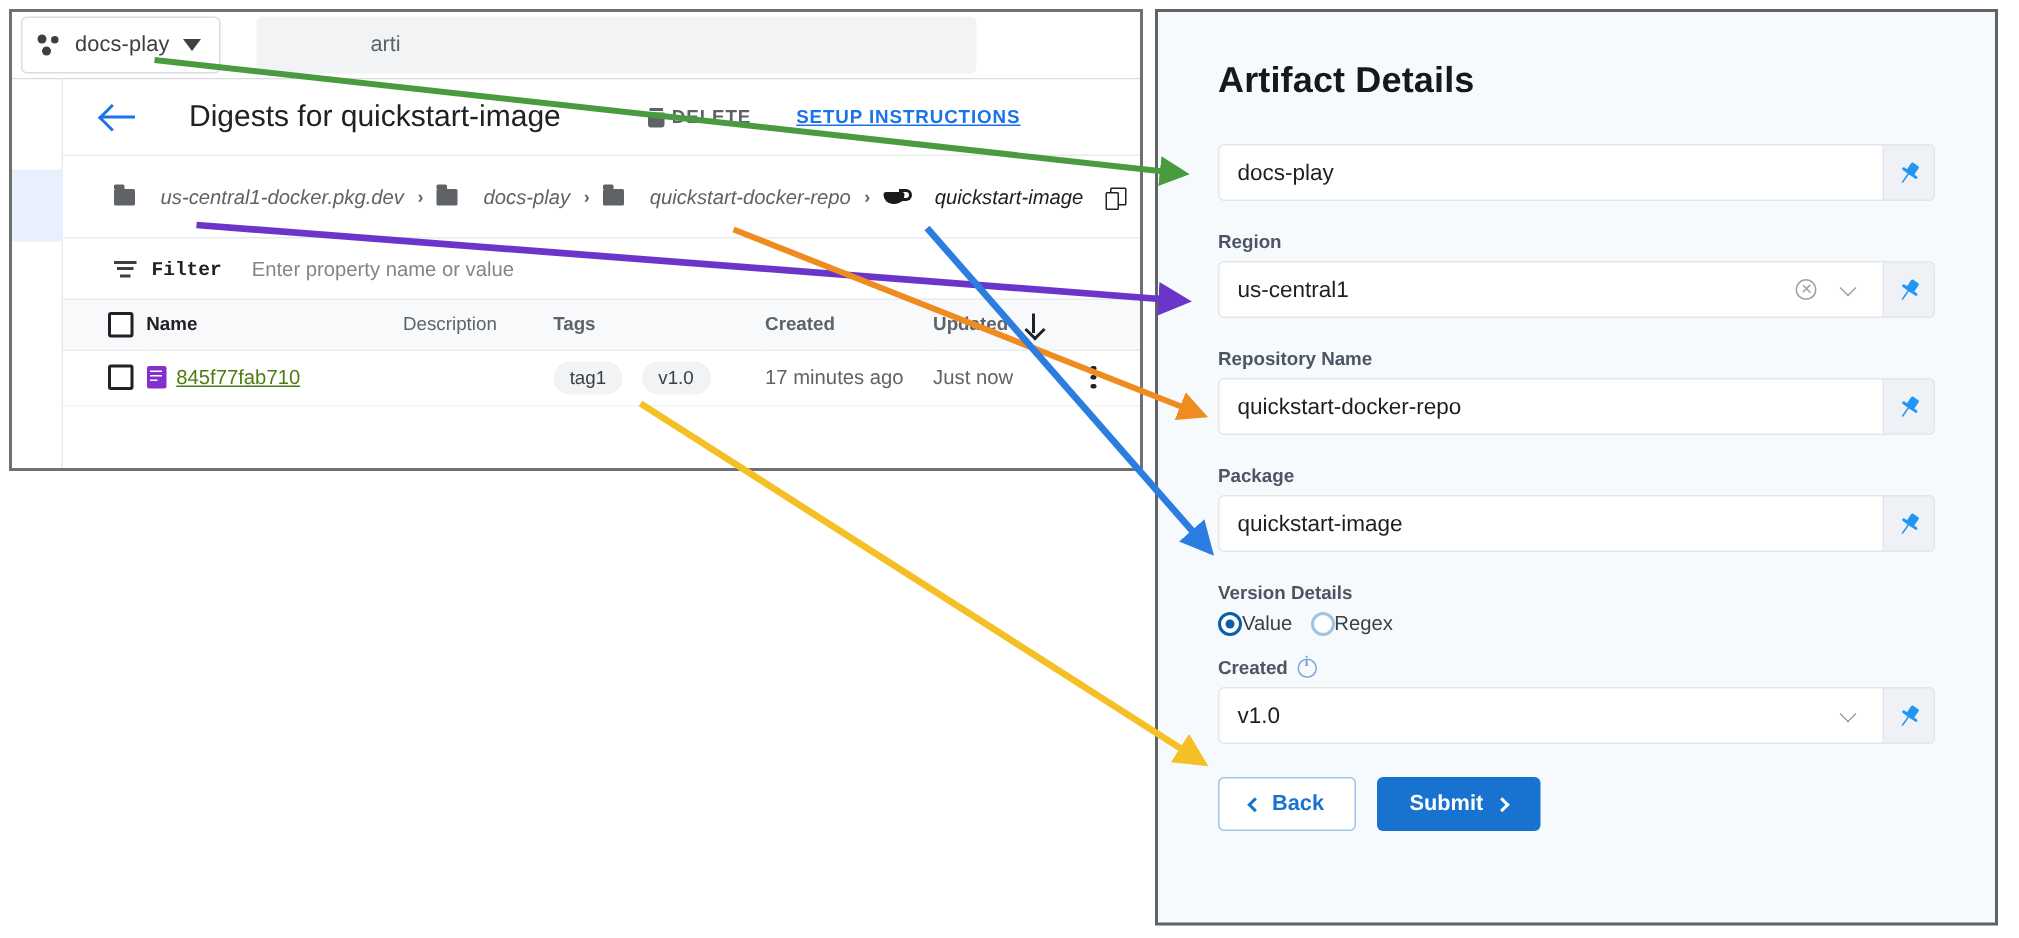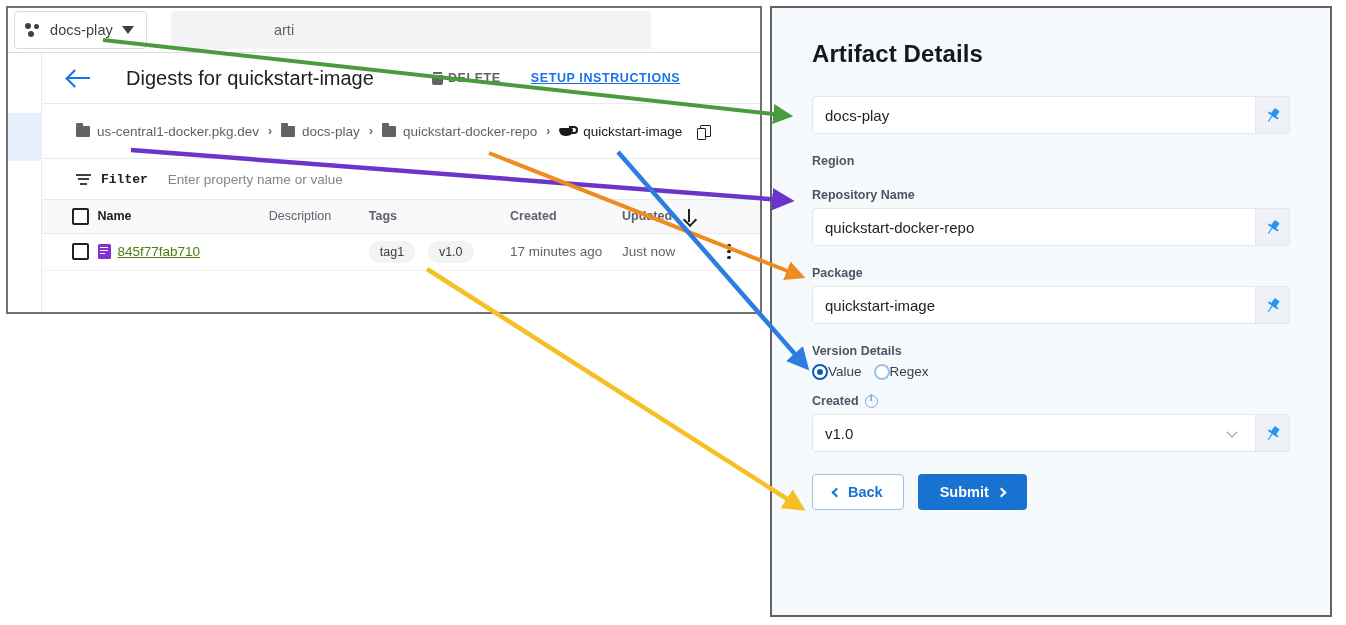--- a/index.html
+++ b/index.html
@@ -40,21 +40,21 @@
   .project-dots i:nth-child(2){ width:5px;height:5px; left:9px; top:1px; }
   .project-dots i:nth-child(3){ width:6px;height:6px; left:3px; top:8px; }
   .project-name { font-size: 14.5px; color: #3c4043; letter-spacing: .1px; }
   .caret-down {
     width: 0; height: 0; border-left: 6px solid transparent;
     border-right: 6px solid transparent; border-top: 8px solid #3c4043;
   }
   .search-box {
     margin-left: 24px; width: 480px; height: 38px;
     background: #f1f3f4; border-radius: 4px;
-    display: flex; align-items: center; padding-left: 103px;
+    display: flex; align-items: center; padding-left: 76px;
     font-size: 14.5px; color: #5f6368;
   }
 
   
   #left-rail {
     position: absolute; left: 0; top: 45px; width: 34px; bottom: 0;
     background: #fff; border-right: 1px solid #e8eaed;
   }
   #rail-active {
     position: absolute; left: 0; top: 60px; width: 34px; height: 48px;
@@ -102,21 +102,21 @@
     font-size: 12.5px; font-weight: 700; color: #1a73e8;
     letter-spacing:.6px; text-decoration: underline;
   }
 
   
   #breadcrumb {
     height: 55px; display:flex; align-items:center; gap:9px;
     padding-left: 34px; border-bottom: 1px solid #e8eaed;
     font-size: 13.5px; color: #5f6368;
   }
-  .crumb { display:flex; align-items:center; gap:7px; white-space: nowrap; }
+  .crumb { display:flex; align-items:center; gap:17px; white-space: nowrap; font-style: italic; }
   .crumb.last { color:#202124; font-weight: 500; }
   .folder-icon {
     width:14px; height:11px; background:#5f6368; border-radius:1px;
     position: relative; flex: none;
   }
   .folder-icon::before{
     content:""; position:absolute; left:0; top:-3px; width:7px; height:3px;
     background:#5f6368; border-radius:1px 1px 0 0;
   }
   .docker-icon {
@@ -455,20 +455,32 @@
           <div class="pin-btn">
             <span class="pin-glyph">
                 <i class="pin-wing"></i>
               </span>
           </div>
         </div>
       </div>
 
       <div class="field-block">
         <div class="field-label">Region</div>
+        <div class="input-row">
+          <div class="txt-input">
+            <span class="val">us-central1</span>
+            <span class="clear-icon"></span>
+            <span class="sel-chev"></span>
+          </div>
+          <div class="pin-btn">
+            <span class="pin-glyph">
+                <i class="pin-wing"></i>
+              </span>
+          </div>
+        </div>
       </div>
 
       <div class="field-block">
         <div class="field-label">Repository Name</div>
         <div class="input-row">
           <div class="txt-input">
             <span class="val">quickstart-docker-repo</span>
           </div>
           <div class="pin-btn">
             <span class="pin-glyph">

